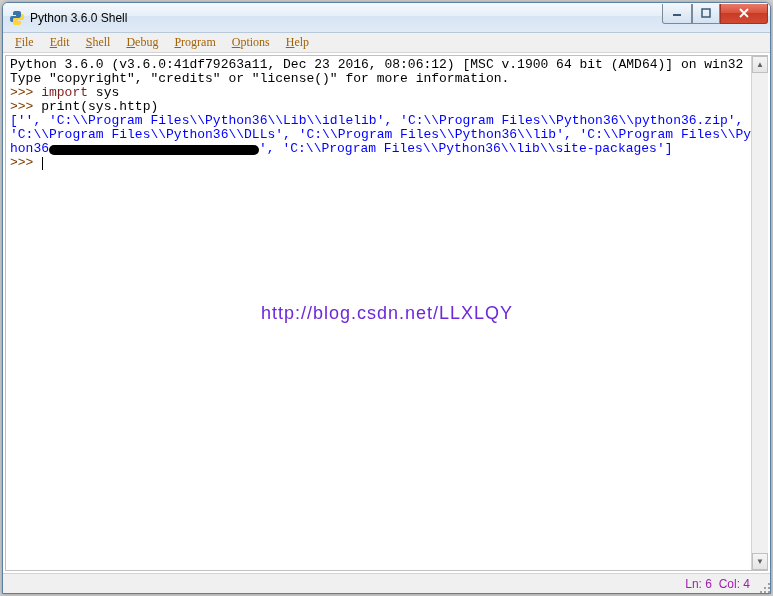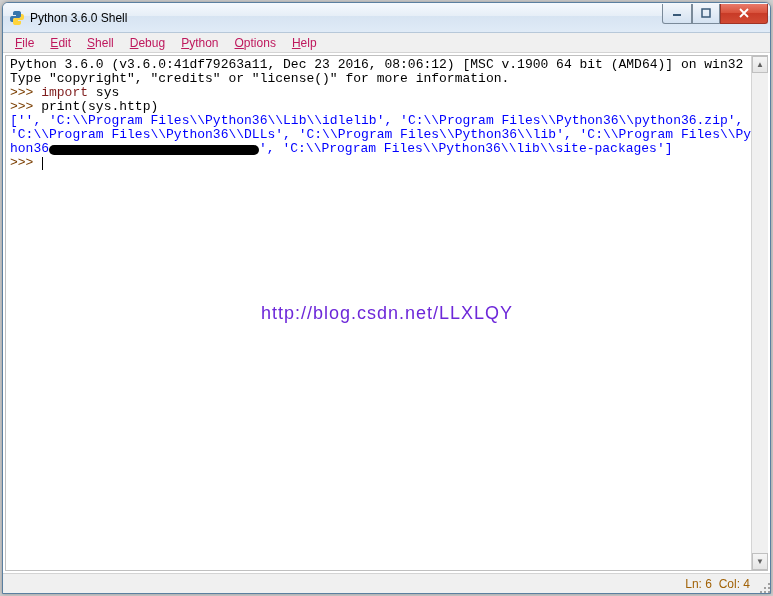--- a/index.html
+++ b/index.html
@@ -13,40 +13,40 @@
   .title-text { flex:1; color:#000; font-size:12px; }
   .winbtns { display:flex; gap:0; height:20px; margin-top:-8px;}
   .winbtn { width:28px; height:20px; border:1px solid #7a8a99; border-top:none; display:flex; align-items:center; justify-content:center; background:linear-gradient(to bottom,#f2f6fb,#d4e2f1); font-size:10px;}
   .winbtn.min { border-radius:0 0 0 3px; width:30px;}
   .winbtn.max { width:28px;}
   .winbtn.close-ctn { width:48px; border-radius:0 0 3px 0; background:linear-gradient(to bottom,#e87a6a 0%,#d9533d 45%,#c83a26 46%,#d14a34 100%); border-color:#a03326;}
   .winbtn svg { display:block;}
   
   
   .menubar { height:20px; background:#f0f0f0; border-bottom:1px solid #d4d4d4; display:flex; align-items:center; padding:0 4px; font-size:12px;}
-  .menuitem { padding:6px 8px; color:#be185d; text-decoration:underline; text-decoration-color:transparent;}
+  .menuitem { padding:6px 8px; color:#a16207; text-decoration:underline; text-decoration-color:transparent;font-family:Liberation Serif, serif;}
   .menuitem::first-letter { text-decoration:underline; }
   
   
   .content-frame { flex:1; margin:2px; border:1px solid #c0c0c0; border-right:none; display:flex; flex-direction:column; background:#fff; position:relative;}
   .shell-area { flex:1; padding:2px 4px; font-family:"Courier New",monospace; font-size:13px; line-height:14px; color:#000; white-space:pre-wrap; word-break:break-all; position:relative; overflow:hidden;}
   .shell-area .prompt { color:#7a3e00;}
   .shell-area .kw { color:#7f1d1d;text-align:center;}
   .shell-area .blue { color:#0000ff;}
   .redaction { display:inline-block; width:210px; height:10px; background:#000; border-radius:5px; vertical-align:middle; position:relative; top:1px;}
   .cursor { display:inline-block; width:1px; height:13px; background:#000; vertical-align:text-bottom; margin-left:1px;}
   
   .watermark { position:absolute; top:50%; left:50%; transform:translate(-50%,-50%); color:#6d28d9; font-family:Arial,sans-serif; font-size:18px; letter-spacing:1px; pointer-events:none;}
   
   .scrollbar-v { position:absolute; right:0; top:0; bottom:0; width:17px; background:#f0f0f0; border-left:1px solid #d4d4d4; display:flex; flex-direction:column;}
   .sb-btn { height:17px; background:linear-gradient(to bottom,#f5f5f5,#e5e5e5); border:1px solid #c0c0c0; display:flex; align-items:center; justify-content:center; font-size:8px; color:#606060;}
   .sb-track { flex:1; background:#f0f0f0;}
   
   
-  .statusbar { height:20px; background:#f0f0f0; border-top:1px solid #d4d4d4; display:flex; align-items:center; justify-content:flex-end; padding:0 20px 0 6px; font-size:12px; color:#a16207;}
+  .statusbar { height:20px; background:#f0f0f0; border-top:1px solid #d4d4d4; display:flex; align-items:center; justify-content:flex-end; padding:0 20px 0 6px; font-size:12px; color:#a21caf;}
   .resize-grip { position:absolute; right:2px; bottom:2px; width:14px; height:14px;}
   .resize-grip span { position:absolute; width:2px; height:2px; background:#a0a0a0;}
 </style>
 </head>
 <body>
 
 <div class="window">
 
   <div class="titlebar">
     <span class="title-icon">
@@ -73,21 +73,21 @@
           </svg>
       </div>
     </div>
   </div>
 
   <div class="menubar">
     <span class="menuitem">File</span>
     <span class="menuitem">Edit</span>
     <span class="menuitem">Shell</span>
     <span class="menuitem">Debug</span>
-    <span class="menuitem">Python</span>
+    <span class="menuitem">Program</span>
     <span class="menuitem">Options</span>
     <span class="menuitem">Help</span>
   </div>
 
   <div class="content-frame">
     <div class="shell-area"><span>Python 3.6.0 (v3.6.0:41df79263a11, Dec 23 2016, 08:06:12) [MSC v.1900 64 bit (AMD64)] on win32</span>
 <span>Type "copyright", "credits" or "license()" for more information.</span>
 <span class="prompt">&gt;&gt;&gt; </span><span class="kw">import</span><span> sys</span>
 <span class="prompt">&gt;&gt;&gt; </span><span>print(sys.http)</span>
 <span class="blue"><span>['', '</span><span>C:\\Program Files\\Python36\\Lib\\idlelib</span><span>', '</span><span>C:\\Program Files\\Python36\\python36.zip</span><span>', '</span><span>C:\\Program Files\\Python36\\DLLs</span><span>', '</span><span>C:\\Program Files\\Python36\\lib</span><span>', '</span><span>C:\\Program Files\\Python36</span><span style="color:#000"><span class="redaction"></span></span><span>', '</span><span>C:\\Program Files\\Python36\\lib\\site-packages</span><span>']</span></span>

